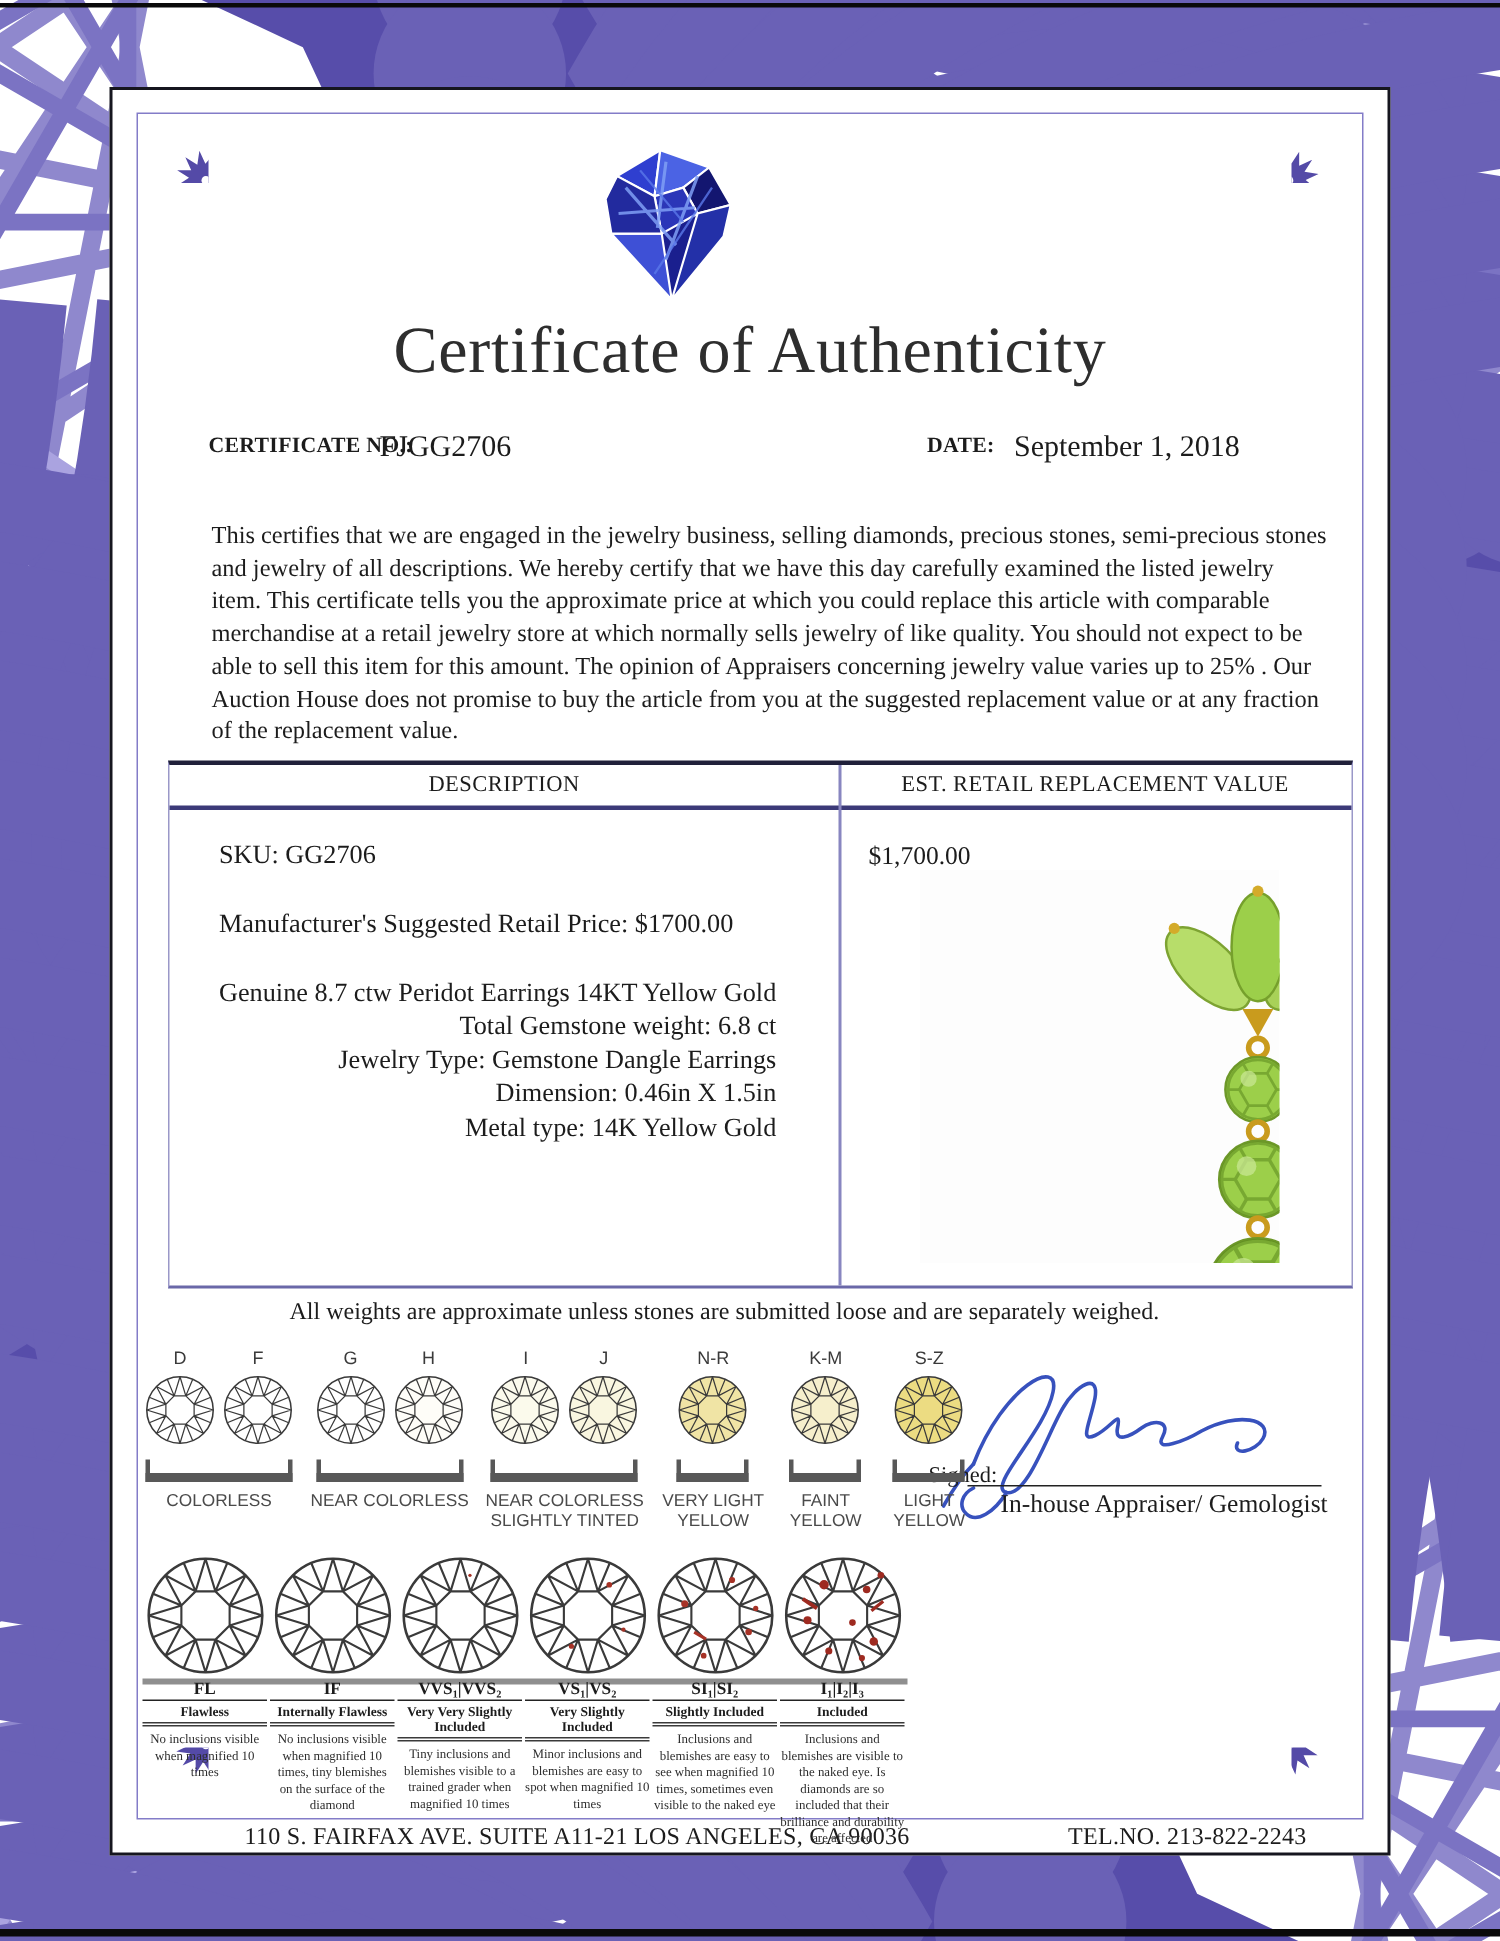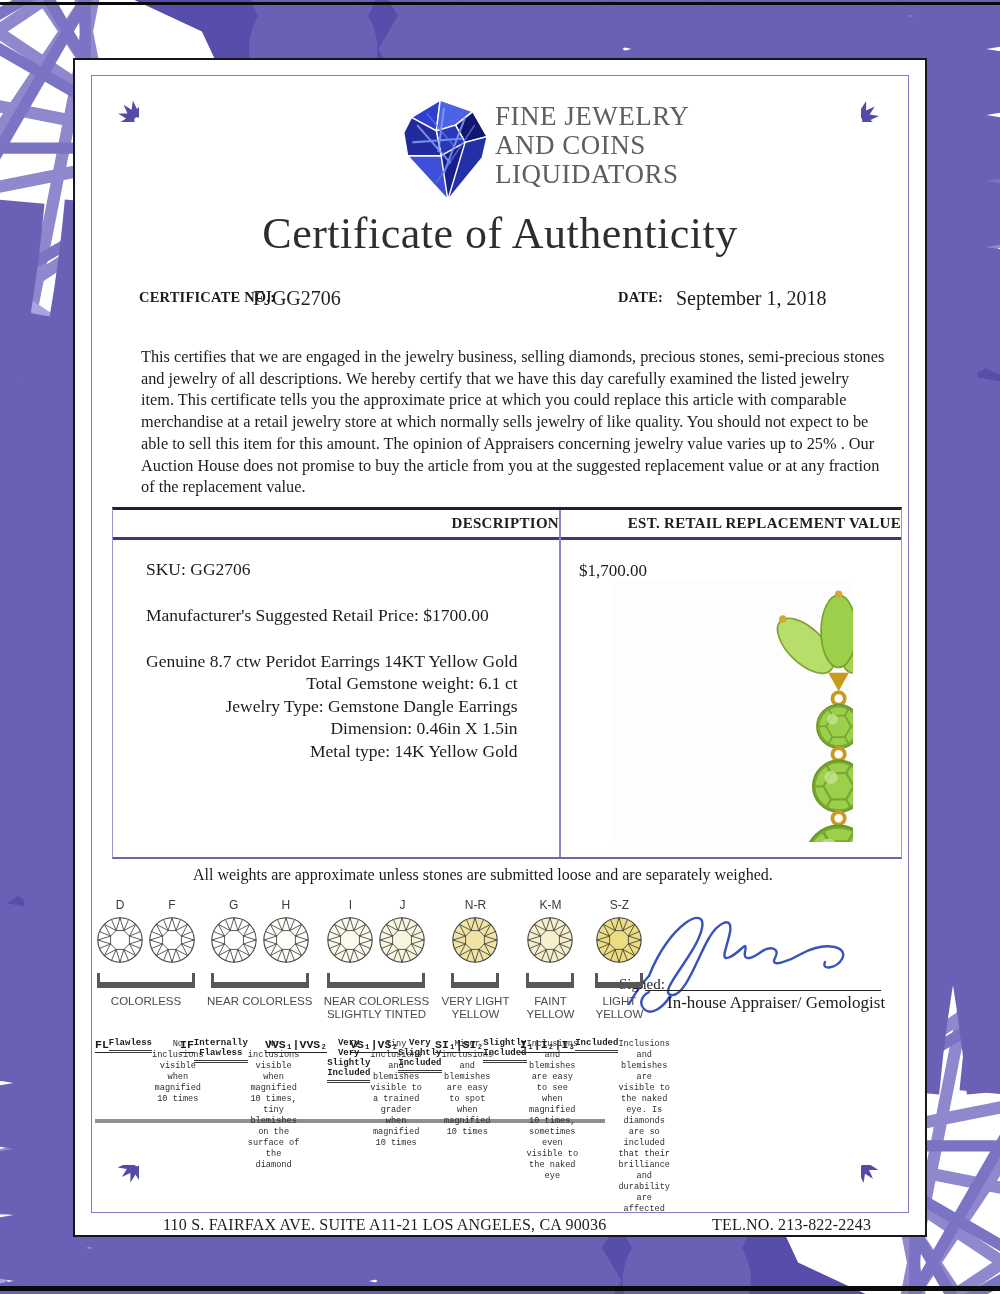--- a/index.html
+++ b/index.html
@@ -15,37 +15,37 @@
   .corner-orn{position:absolute;width:52px;height:52px;}
   .logo-text{font-size:27px;line-height:29px;color:#5e5e5e;letter-spacing:.5px;}
   .title{width:100%;text-align:center;font-size:44px;color:#2e2e2e;letter-spacing:.5px;}
   .cert-label{font-weight:bold;font-size:14.5px;letter-spacing:.2px;}
   .cert-value{font-size:20px;}
   .body-par{font-size:16.3px;line-height:21.7px;}
   #val-table{position:absolute;left:37px;top:447px;width:788px;height:347px;
              border-top:3px solid #20203a;border-bottom:2px solid #6a68a8;
              border-left:1px solid #9a98c8;border-right:1px solid #9a98c8;}
   .tbl-header{display:flex;height:27px;border-bottom:3px solid #3c3a78;align-items:center;}
-  .tbl-header .hcell{font-weight:bold;font-size:15px;text-align:right;letter-spacing:.3px;}
+  .tbl-header .hcell{font-weight:normal;font-size:15px;text-align:center;letter-spacing:.3px;}
   .divider-v{position:absolute;left:446px;top:0;bottom:0;width:1.5px;background:#8886c0;}
   .desc-line{font-size:17.5px;line-height:22.4px;text-align:right;}
   .note{font-size:16px;margin-left:48px;}
   
   #color-chart{position:absolute;left:20px;top:838px;display:flex;gap:10px;z-index:3;}
   .cgroup{display:flex;flex-direction:column;align-items:center;}
   .stones-row{display:flex;gap:2px;}
   .stone-cell{width:50px;display:flex;flex-direction:column;align-items:center;}
   .grade-lab{font-family:"Liberation Sans",sans-serif;font-size:12px;color:#3a3a3a;margin-bottom:4px;}
   .cbar{margin-top:9px;height:9px;border-left:3px solid #585858;border-right:3px solid #585858;
         border-bottom:6px solid #585858;}
   .cbar-lab{margin-top:7px;font-family:"Liberation Sans",sans-serif;font-size:11.5px;
             color:#4a4a4a;text-align:center;line-height:13px;}
   
   #clarity-chart{position:absolute;left:20px;top:976px;display:flex;gap:2px;z-index:3;}
-  .clcol{width:83px;display:flex;flex-direction:row;align-items:flex-start;font-family:Liberation Mono, monospace;}
+  .clcol{width:83px;display:flex;flex-direction:column;align-items:center;font-family:Liberation Serif, serif;}
   .cl-grade{width:100%;text-align:center;font-size:11.5px;font-weight:bold;color:#1c1c1c;
             border-bottom:1.2px solid #222;padding:2px 0 1px;}
   .cl-name{width:100%;text-align:center;font-size:9px;font-weight:bold;color:#1c1c1c;
            border-bottom:3px double #3a3a3a;padding:2px 0;}
   .cl-desc{width:100%;text-align:center;font-size:8.6px;line-height:1.28;color:#2e2e2e;padding-top:3px;}
   .gray-band{position:absolute;left:20px;top:1059px;width:510px;height:4px;background:#8f8f8f;z-index:2;}
   .footer-text{font-size:16px;letter-spacing:.2px;}
 </style>
 </head>
 <body>
@@ -271,46 +271,41 @@
       <polygon points="14,22 44,4 40,36" fill="#2f3fd0" stroke="#ffffff" stroke-width="1.5"></polygon>
       <polygon points="44,4 78,16 60,30 40,36" fill="#4b63e4" stroke="#ffffff" stroke-width="1.5"></polygon>
       <polygon points="78,16 93,42 70,48 60,30" fill="#131670" stroke="#ffffff" stroke-width="1.5"></polygon>
       <polygon points="40,36 60,30 70,48 45,62" fill="#2b36b8" stroke="#ffffff" stroke-width="1.5"></polygon>
       <polygon points="93,42 88,64 52,108 70,48" fill="#2330a8" stroke="#ffffff" stroke-width="1.5"></polygon>
       <polygon points="10,62 45,62 52,108" fill="#3e50d6" stroke="#ffffff" stroke-width="1.5"></polygon>
       <polygon points="6,38 14,22 40,36 45,62 10,62" fill="#222a9e" stroke="#ffffff" stroke-width="1.5"></polygon>
       <path d="M20,30 L55,70 M48,12 L42,58 M70,22 L48,80 M15,48 L68,44" stroke="#7f9ff5" stroke-width="2.2" fill="none" opacity="0.85"></path>
       <path d="M30,18 L60,54 M80,30 L40,90" stroke="#5a78ea" stroke-width="1.6" fill="none" opacity="0.8"></path>
     </svg>
-    <div class="abs logo-text" style="left:420px;top:42px">
-      <div>FINE JEWELRY</div>
-      <div>AND COINS</div>
-      <div>LIQUIDATORS</div>
-    </div>
 
     <div class="abs title" style="left:0;top:148px">Certificate of Authenticity</div>
 
     <span class="abs cert-label" style="left:64px;top:229px">CERTIFICATE NO.:</span>
     <span class="abs cert-value" style="left:178px;top:227px">FJGG2706</span>
     <span class="abs cert-label" style="left:543px;top:229px">DATE:</span>
     <span class="abs cert-value" style="left:601px;top:227px">September 1, 2018</span>
 
     <div class="abs body-par" style="left:66px;top:286px;width:745px">This certifies that we are engaged in the jewelry business, selling diamonds, precious stones, semi-precious stones and jewelry of all descriptions.  We hereby certify that we have this day carefully examined the listed jewelry item.  This certificate tells you the approximate price at which you could replace this article with comparable merchandise at a retail jewelry store at which normally sells jewelry of like quality.  You should not expect to be able to sell this item for this amount.  The opinion of Appraisers concerning jewelry value varies up to 25% .    Our Auction House does not promise to buy the article from you at the suggested replacement value or at any fraction of the replacement value.</div>
 
     <div id="val-table">
       <div class="tbl-header">
         <div class="hcell" style="width:446px">DESCRIPTION</div>
         <div class="hcell" style="flex:1">EST. RETAIL REPLACEMENT VALUE</div>
       </div>
       <div class="divider-v"></div>
       <div class="abs desc-line" style="left:33px;top:48px">SKU: GG2706</div>
       <div class="abs desc-line" style="left:33px;top:94px">Manufacturer's Suggested Retail Price: $1700.00</div>
       <div class="abs" style="left:33px;top:140px">
         <div class="desc-line">Genuine 8.7 ctw Peridot Earrings 14KT Yellow Gold</div>
-        <div class="desc-line">Total Gemstone weight: 6.1 ct</div>
+        <div class="desc-line">Total Gemstone weight: 6.8 ct</div>
         <div class="desc-line">Jewelry Type: Gemstone Dangle Earrings</div>
         <div class="desc-line">Dimension: 0.46in X 1.5in</div>
         <div class="desc-line">Metal type: 14K Yellow Gold</div>
       </div>
       <div class="abs desc-line" style="left:466px;top:50px;font-size:17px">$1,700.00</div>
 
       <svg class="abs" style="left:500px;top:70px" width="240" height="262" viewBox="0 0 240 262">
         <rect x="0" y="0" width="240" height="262" fill="#fdfdfd"></rect>
         <use href="#earring" transform="translate(60,10) scale(1.38)"></use>
         <use href="#earring" transform="translate(153,10) scale(1.38)"></use>

